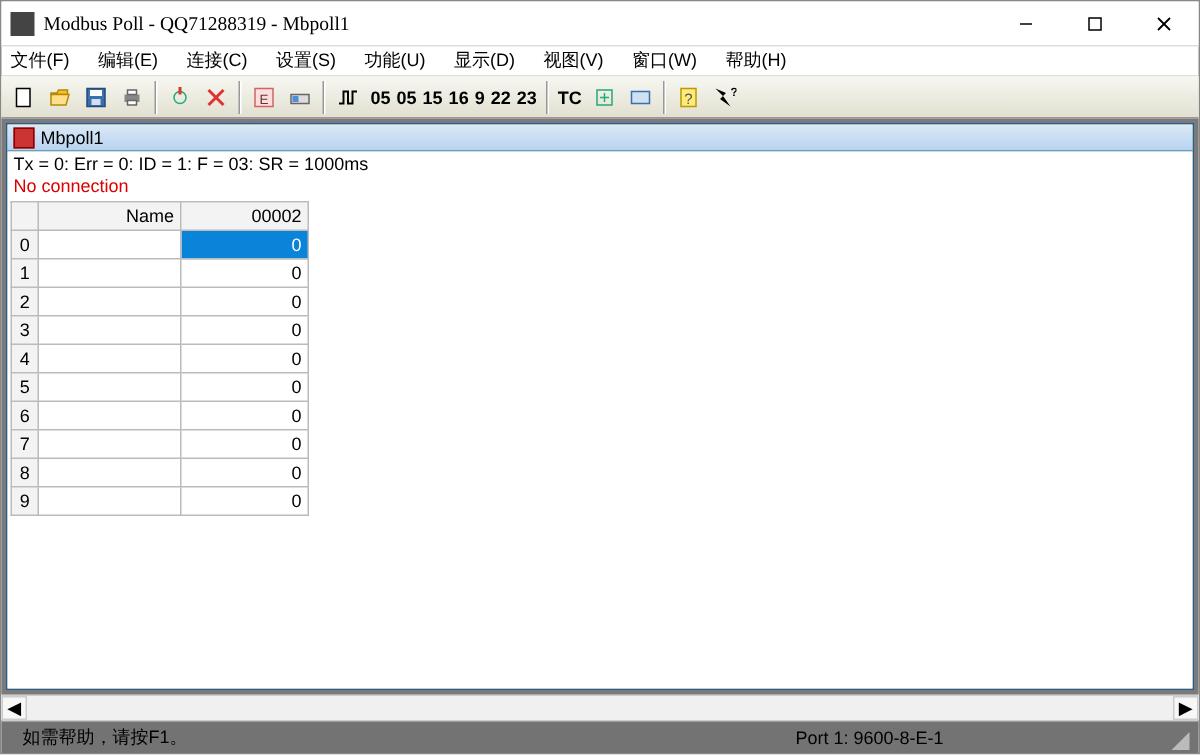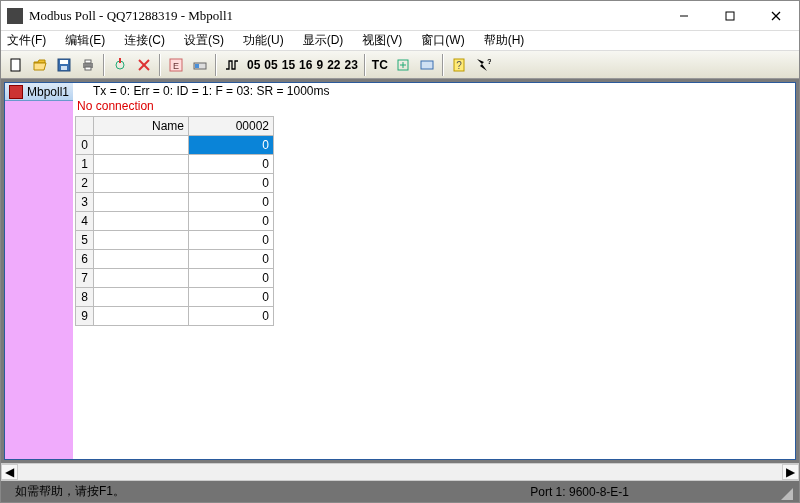--- a/index.html
+++ b/index.html
@@ -17,25 +17,25 @@
   .menuitem { cursor:default; padding:1px 2px;}
   
   .toolbar { height:28px; background:#ece9d8 linear-gradient(#f7f7f2,#e2e0d0); border-bottom:1px solid #999; display:flex; align-items:center; padding:0 4px; gap:2px; }
   .tbbtn, .tbtext { height:22px; display:flex; align-items:center; justify-content:center; }
   .tbbtn { width:22px; border:1px solid transparent; }
   .tbsep { width:2px; height:22px; border-left:1px solid #999; border-right:1px solid #fff; margin:0 2px; }
   .tbtext { font-weight:bold; padding:0 2px; color:#000; }
   .tbbtn svg { width:16px; height:16px; }
   
   .mdi { flex:1; background:#7a7a7a; position:relative; padding:3px; overflow:hidden; }
-  .child { position:absolute; top:3px; left:3px; right:3px; bottom:3px; background:#f0abfc; border:1px solid #2a5a9c; display:flex; flex-direction:row;justify-content:center; }
+  .child { position:absolute; top:3px; left:3px; right:3px; bottom:3px; background:#bef264; border:1px solid #2a5a9c; display:flex; flex-direction:column;justify-content:center; }
   .child-title { height:18px; background:linear-gradient(#dce9f7,#b7d3f0); display:flex; align-items:center; padding:0 4px; color:#000; border-bottom:1px solid #6a99cc; }
   .child-title .cicon { width:14px; height:14px; background:#c33; margin-right:4px; border:1px solid #800; }
   .child-body { flex:1; background:#fff; padding:0 2px; overflow:auto; }
-  .status-line { color:#000; padding:1px 2px;margin-left:16px; }
+  .status-line { color:#000; padding:1px 2px; }
   .noconn { color:#d00; padding:0 2px 3px; }
   
   table.data { border-collapse:collapse;padding-left:28px; }
   table.data th, table.data td { border:1px solid #bbb; height:19px; font-weight:normal; }
   table.data th.hdr { background:#f3f3f3; text-align:center; width:18px;}
   table.data td.name { width:95px; background:#fff; }
   table.data td.val { width:85px; text-align:right; padding-right:4px; background:#fff; }
   table.data tr.sel td.val { background:#0a84d8; color:#fff; }
   th.colhdr { background:#f3f3f3; text-align:right; padding-right:4px;}
   th.colhdr.name { text-align:right; padding-right:4px; width:95px;}

